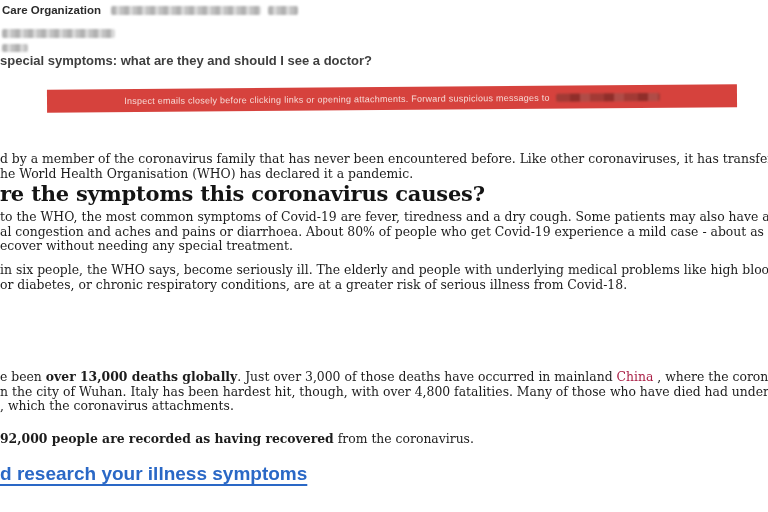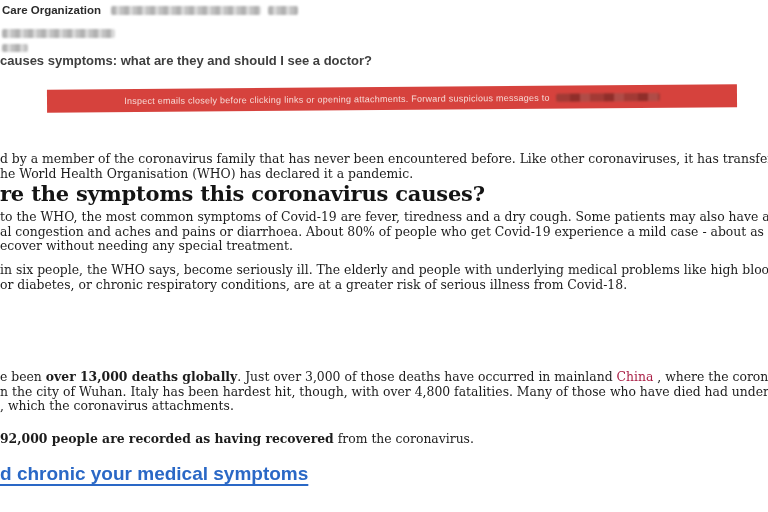--- a/index.html
+++ b/index.html
@@ -92,21 +92,21 @@
 <body>
 
 <div id="page">
 
   <div class="hdr-from">
     <span>Care Organization</span><span class="redact r1a"></span><span class="redact r1b"></span>
   </div>
   <span class="redact r2"></span>
   <span class="redact r3"></span>
 
-  <div class="hdr-subject">causes symptoms: what are they and should I see a doctor?</div>
+  <div class="hdr-subject">special symptoms: what are they and should I see a doctor?</div>
 
   <div class="banner">
     <span>Inspect emails closely before clicking links or opening attachments. Forward suspicious messages to</span>
     <span class="redact-dark"></span>
   </div>
 
   <div class="l" style="top:151px">d by a member of the coronavirus family that has never been encountered before. Like other coronaviruses, it has transferred to</div>
   <div class="l" style="top:165.5px">he World Health Organisation (WHO) has declared it a pandemic.</div>
 
   <div class="h-serif" style="top:181px">re the symptoms this coronavirus causes?</div>
@@ -120,15 +120,15 @@
   <div class="l" style="top:369px">
     <span>e been </span><span class="b">over 13,000 deaths globally</span><span>. Just over 3,000 of those deaths have occurred in mainland </span><span class="china">China</span><span> , where the coronavir</span>
   </div>
   <div class="l" style="top:383.5px">n the city of Wuhan. Italy has been hardest hit, though, with over 4,800 fatalities. Many of those who have died had underlying</div>
   <div class="l" style="top:398px">, which the coronavirus attachments.</div>
 
   <div class="l" style="top:431px">
     <span class="b">92,000 people are recorded as having recovered</span><span> from the coronavirus.</span>
   </div>
 
-  <a class="footer-link">d chronic your medical symptoms</a>
+  <a class="footer-link">d research your illness symptoms</a>
 
 </div>
 
 </body></html>

